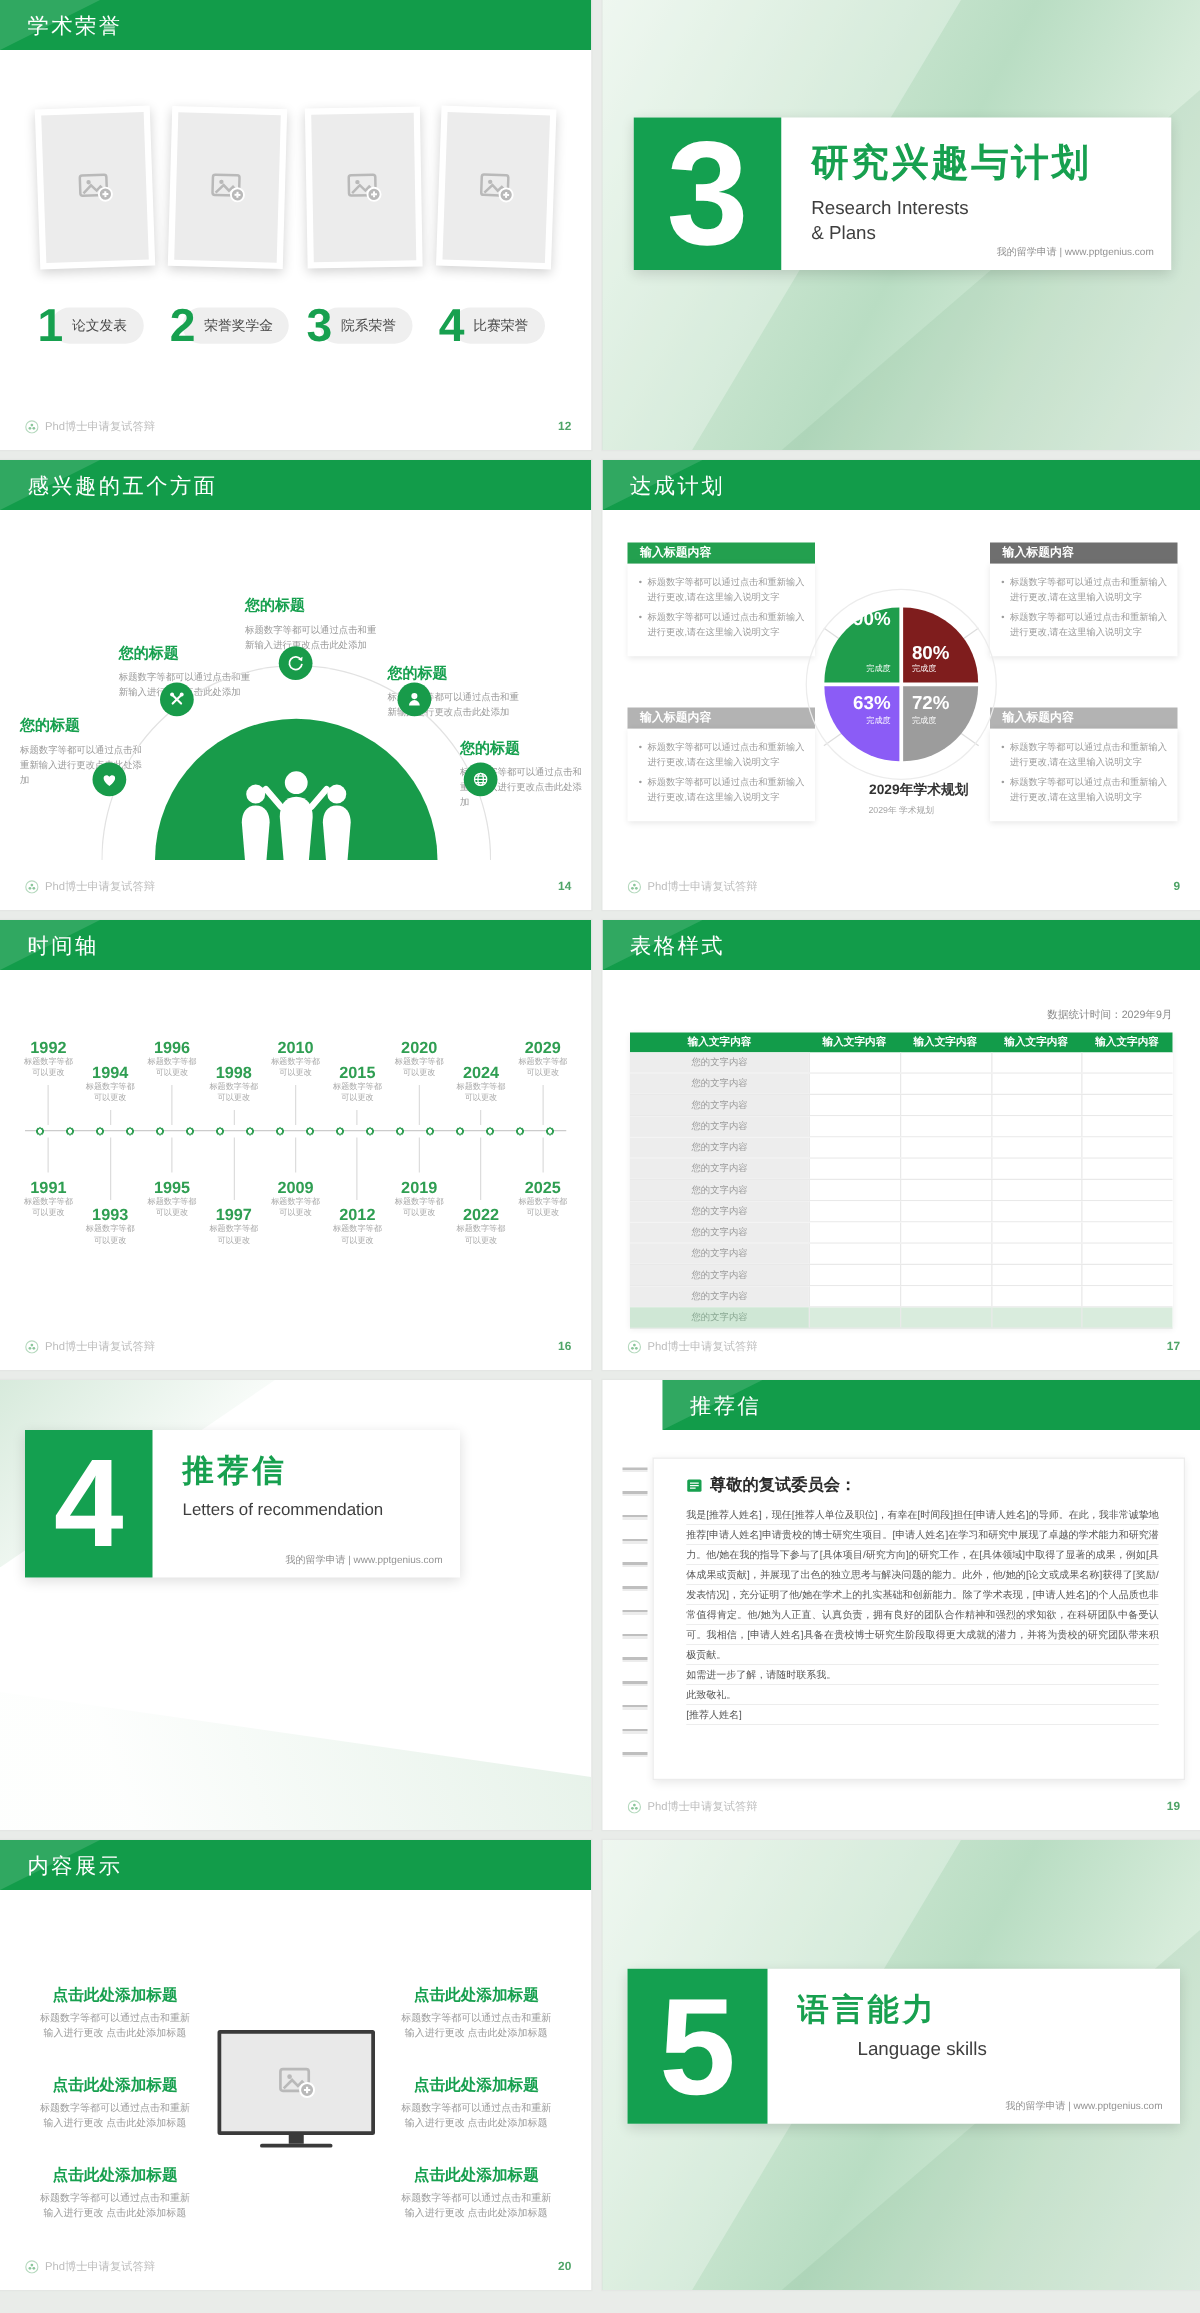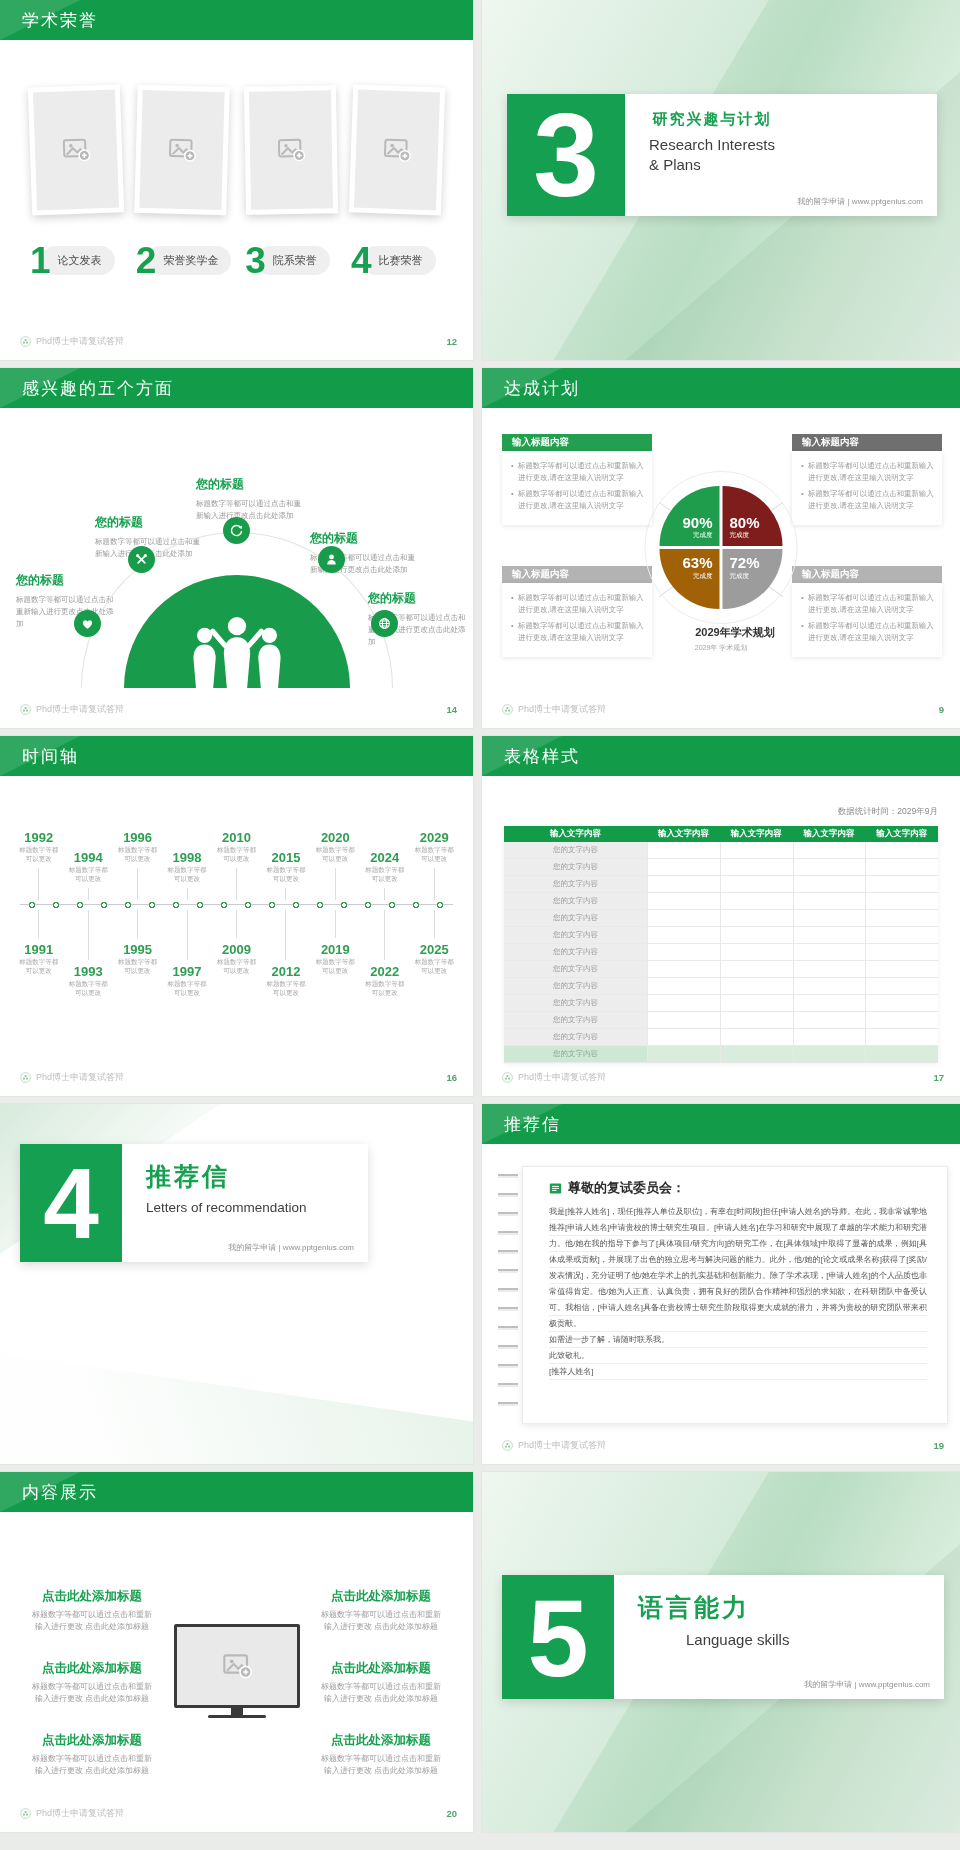--- a/index.html
+++ b/index.html
@@ -6,21 +6,21 @@
   html,body { background:#e9ece9; }
   body { font-family:"Liberation Sans","DejaVu Sans",sans-serif; }
   .page { position:relative; width:960px; height:1845px; background:#e9ece9; overflow:hidden; }
 
   .slide { position:absolute; background:#fff; overflow:hidden; box-shadow:0 0 0 1px #e4e6e4; }
   .c-l { left:0;   width:473px; }
   .c-r { left:482px; width:478px; }
   .r1 { top:0;     height:360px; }
   .r2 { top:368px; height:360px; }
   .r3 { top:736px; height:360px; }
-  .r4 { top:1104px; height:360px; }
+  .r4 { top:1104px; height:360px;padding-left:48px; }
   .r5 { top:1472px; height:360px; }
 
   
   .bar { position:relative; height:40px; background:#129c4a; color:#fff; display:flex; align-items:center;
          padding-left:22px; font-size:17px; letter-spacing:2px; }
   .bar::after { content:''; position:absolute; left:0; top:0; border-top:40px solid rgba(255,255,255,.13);
                 border-right:80px solid transparent; }
 
   
   .sfoot { position:absolute; left:20px; right:16px; bottom:12px; display:flex; align-items:center; gap:5px;
@@ -54,21 +54,21 @@
           clip-path:polygon(0 35%,100% 75%,100% 100%,0 100%); }
   .dv-card { position:absolute; background:#fff; box-shadow:0 3px 10px rgba(0,0,0,.14); display:flex; }
   .dv-num  { background:#14a050; color:#fff; font-weight:800; display:flex; align-items:center; justify-content:center;
              overflow:hidden; line-height:.9; }
   .dv-text { padding:16px 0 0 24px; }
   .dv-title { color:#17a04f; font-weight:800; }
   .dv-sub   { color:#3e3e3e; margin-top:6px; line-height:1.35; }
   .dv-site  { position:absolute; right:14px; bottom:9px; font-size:8px; color:#929292; }
   .card3 { left:25px; top:94px;  width:430px; height:122px; }
   .card3 .dv-num { width:118px; font-size:118px; }
-  .card3 .dv-title { font-size:15px; letter-spacing:2px;text-align:center; }
+  .card3 .dv-title { font-size:30px; letter-spacing:2px; }
   .card3 .dv-sub { font-size:15px; }
   .card4 { left:20px; top:40px;  width:348px; height:118px; }
   .card4 .dv-num { width:102px; font-size:100px; }
   .card4 .dv-title { font-size:25px; letter-spacing:3px; }
   .card4 .dv-sub { font-size:13.5px; }
   .card5 { left:20px; top:103px; width:442px; height:124px; }
   .card5 .dv-num { width:112px; font-size:110px; }
   .card5 .dv-title { font-size:25px; letter-spacing:3px; }
   .card5 .dv-sub { font-size:15px;margin-left:48px; }
 
@@ -102,25 +102,25 @@
   .pbody { background:#fff; box-shadow:0 1px 5px rgba(0,0,0,.10); padding:9px 8px 10px 9px; }
   .pbody div { font-size:7.4px; color:#9b9b9b; line-height:1.6; margin-bottom:4px; padding-left:7px; position:relative; }
   .pbody div::before { content:'•'; position:absolute; left:0; color:#9b9b9b; }
   .pb1 { left:20px; top:66px; } .pb2 { right:18px; top:66px; }
   .pb3 { left:20px; top:198px; } .pb4 { right:18px; top:198px; }
   .conn { position:absolute; width:56px; height:1px; background:#ddd; }
   .piewrap { position:absolute; left:50%; top:118px; transform:translateX(-50%); width:123px; height:123px; }
   .piering { position:absolute; left:-15px; top:-15px; width:153px; height:153px; border:1px solid #ececec; border-radius:50%; }
   .pie { display:grid; grid-template-columns:60px 60px; grid-template-rows:60px 60px; gap:3px; }
   .quad { display:flex; flex-direction:column; }
-  .quad:nth-of-type(1){ border-top-left-radius:100%; align-items:flex-end; justify-content:flex-end; padding:0 7px 6px 0; text-align:right;}
+  .quad:nth-of-type(1){ border-top-left-radius:100%; align-items:flex-end; justify-content:flex-end; padding:0 7px 6px 0; text-align:right;gap:27px;}
   .quad:nth-of-type(2){ border-top-right-radius:100%; align-items:flex-start; justify-content:flex-end; padding:0 0 6px 7px;}
   .quad:nth-of-type(3){ border-bottom-left-radius:100%; align-items:flex-end; justify-content:flex-start; padding:6px 7px 0 0; text-align:right;}
   .quad:nth-of-type(4){ border-bottom-right-radius:100%; align-items:flex-start; justify-content:flex-start; padding:6px 0 0 7px;}
-  .q-green{background:#1f9d4c;} .q-dark{background:#7f1d1d;} .q-light{background:#a16207;} .q-mid{background:#9c9c9c;}
+  .q-green{background:#1f9d4c;} .q-dark{background:#7f1d1d;} .q-light{background:#8b5cf6;} .q-mid{background:#9c9c9c;}
   .qpct { font-size:15px; font-weight:800; color:#fff; line-height:1.1; }
   .qlbl { font-size:6.5px; color:#fff; }
   .pcap { position:absolute; left:0; right:0; top:254px; text-align:center; }
   .pcap b { font-size:11px; color:#333;margin-left:28px; }
   .pcap div { font-size:7px; color:#a5a5a5; margin-top:3px; }
 
   
   .tl-top, .tl-bot { display:flex; margin:0 14px; }
   .tl-top { margin-top:54px; }
   .yb { flex:1; display:flex; flex-direction:column; align-items:center; text-align:center; }

